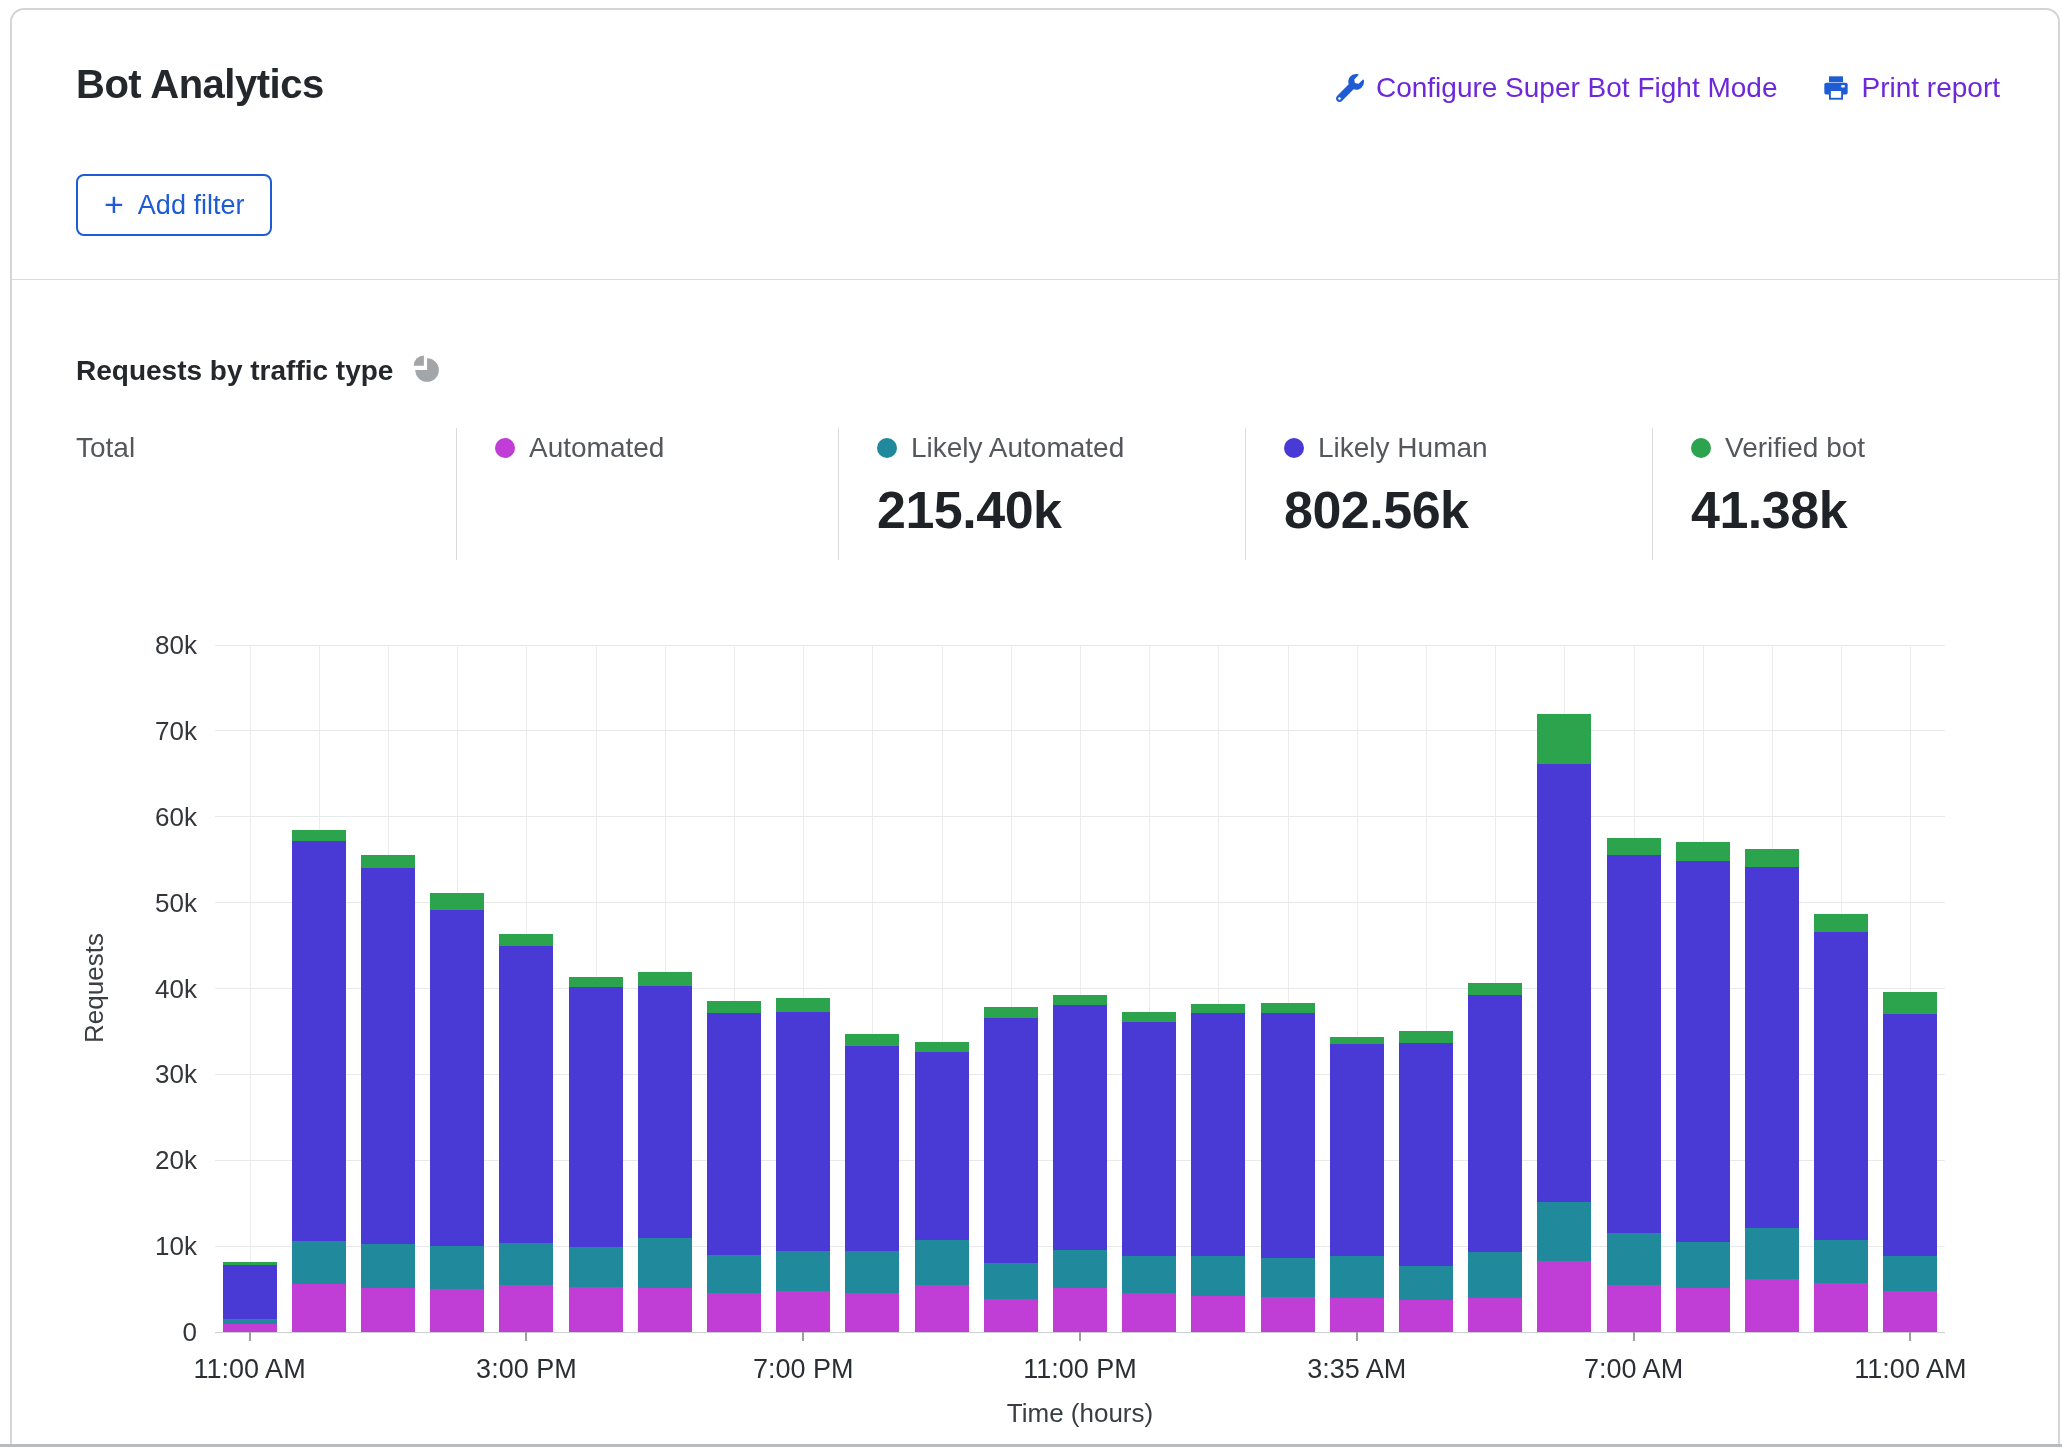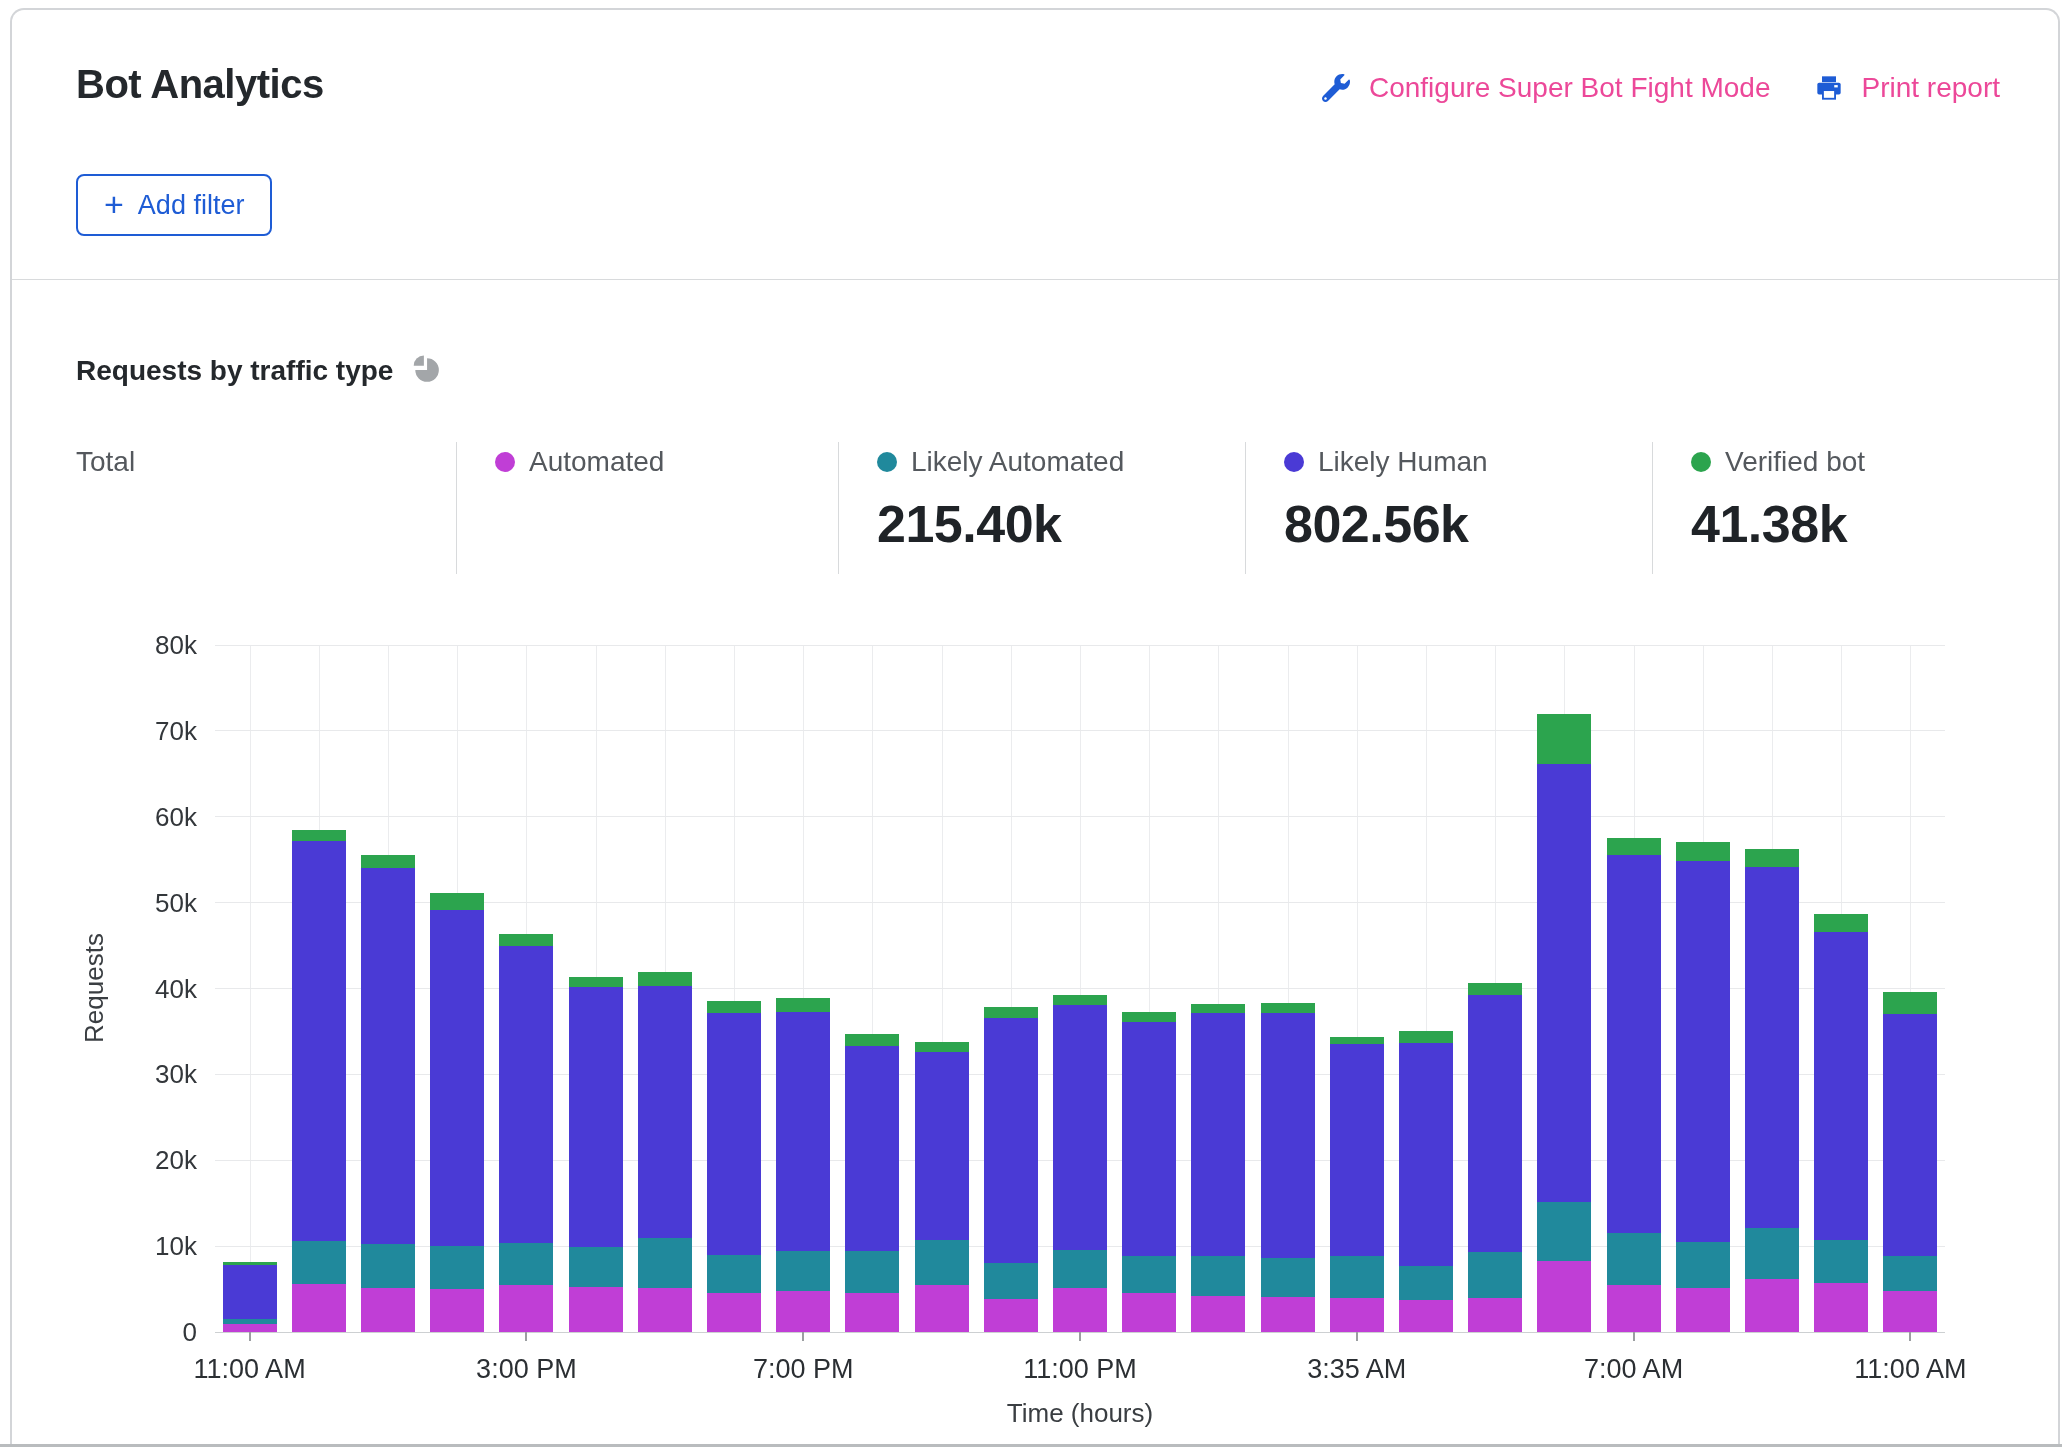--- a/index.html
+++ b/index.html
@@ -7,37 +7,37 @@
   .canvas { position:relative; width:2062px; height:1450px; background:#fff; overflow:hidden; }
 
   .card { position:absolute; left:10px; top:8px; width:2050px; height:1436px;
           border:2px solid #d3d5d8; border-bottom:none; border-radius:14px 14px 0 0; background:#fff; }
   .bottom-rule { position:absolute; left:0; top:1444px; width:2062px; height:3px; background:#b9bcbe; }
 
   
   .card-header { position:relative; height:270px; border-bottom:1px solid #d8dadc; }
   .page-title { position:absolute; left:64px; top:52px; font-size:40px; font-weight:700; color:#24282c; letter-spacing:-0.5px; }
   .header-links { position:absolute; right:58px; top:62px; display:flex; gap:44px; align-items:center; }
-  .hlink { display:flex; align-items:center; gap:19px; color:#ec4899; font-size:28px; cursor:pointer; text-decoration:none; }
+  .hlink { display:flex; align-items:center; gap:12px; color:#6d28d9; font-size:28px; cursor:pointer; text-decoration:none; }
   .hlink svg { display:block; }
   .add-filter { position:absolute; left:64px; top:164px; height:62px; display:inline-flex; align-items:center; gap:14px;
                 padding:0 26px; border:2px solid #1e5cd5; border-radius:8px; background:#fff; color:#1e5cd5;
                 font-size:27px; font-family:inherit; cursor:pointer; }
   .add-filter .plus { font-size:34px; font-weight:500; line-height:1; margin-top:-3px; }
   .range-select { position:absolute; right:58px; top:156px; width:312px; height:66px; border:2px solid #94989c;
                   border-radius:8px; background:#fff; display:flex; align-items:center; padding:0 28px;
                   font-size:28px; color:#2e3236; cursor:pointer; }
   .caret { position:absolute; right:26px; top:28px; width:0; height:0;
            border-left:10px solid transparent; border-right:10px solid transparent; border-top:13px solid #45494e; }
 
   
   .section-title-row { position:absolute; left:64px; top:344px; display:flex; align-items:center; gap:18px; }
   .section-title { font-size:28px; font-weight:700; color:#24282c; }
   .stats-row { position:absolute; left:64px; top:418px; display:flex; }
-  .stat { height:132px;margin-top:14px; }
+  .stat { height:132px; }
   .stat + .stat { border-left:1px solid #d8dadc; padding-left:38px; }
   .stat-label-row { display:flex; align-items:center; gap:14px; margin-top:4px; }
   .dot { width:20px; height:20px; border-radius:50%; }
   .stat-label { font-size:28px; color:#54585d; }
   .stat-value { margin-top:16px; font-size:52px; font-weight:700; color:#1f2327; letter-spacing:-0.5px; }
 
   
   .chart-layer { position:absolute; left:0; top:0; width:2062px; height:1450px; }
   .gridline-h { position:absolute; height:1px; background:#e8e9eb; }
   .gridline-h.axis { background:#cdd0d2; }

